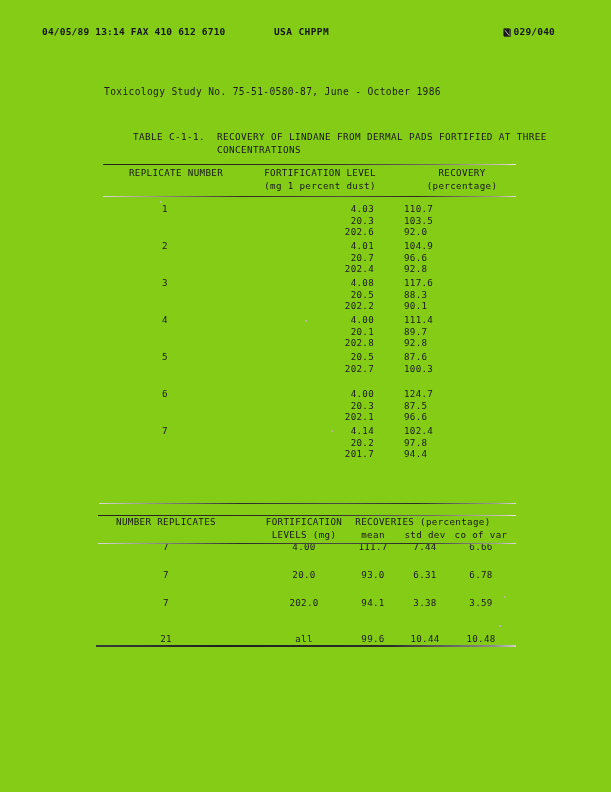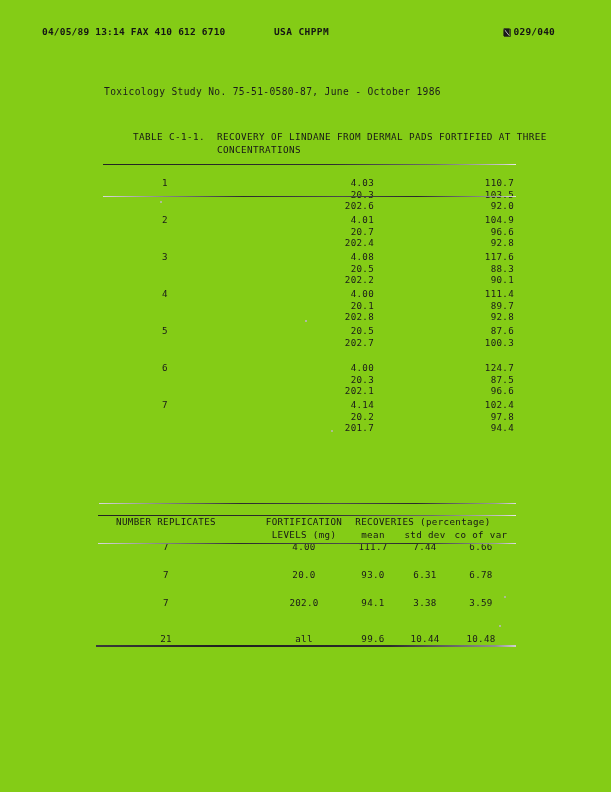--- a/index.html
+++ b/index.html
@@ -165,21 +165,21 @@
     left: 150px;
     width: 120px;
     text-align: right;
     font-size: 9.2px;
     letter-spacing: 0.3px;
   }
   .cell-rec {
     position: absolute;
     left: 300px;
     width: 110px;
-    text-align: right;
+    text-align: left;
     font-size: 9.2px;
     letter-spacing: 0.3px;
   }
 
   
   .t2 {
     position: absolute;
     left: 96px;
     top: 516px;
     width: 420px;
@@ -258,20 +258,33 @@
     <span class="caption-label">TABLE C-1-1.</span>
     <span class="caption-text">
       <span>RECOVERY OF LINDANE FROM DERMAL PADS FORTIFIED AT THREE</span><br>
       <span>CONCENTRATIONS</span>
     </span>
   </div>
 
   <div class="rule fade" style="left:103px; top:164px; width:413px;"></div>
 
   <div class="t1">
+    <div class="t1-head">
+      <div class="th th-rep">
+        <span>REPLICATE NUMBER</span>
+      </div>
+      <div class="th th-fort">
+        <span>FORTIFICATION LEVEL</span><br>
+        <span>(mg 1 percent dust)</span>
+      </div>
+      <div class="th th-rec">
+        <span>RECOVERY</span><br>
+        <span>(percentage)</span>
+      </div>
+    </div>
 
     <div class="t1-body">
 
       <div class="rep-group">
         <div class="rep-num">1</div>
         <div class="rep-rows">
           <div class="rep-row">
             <span class="cell-fort">4.03</span>
             <span class="cell-rec">110.7</span>
           </div>

